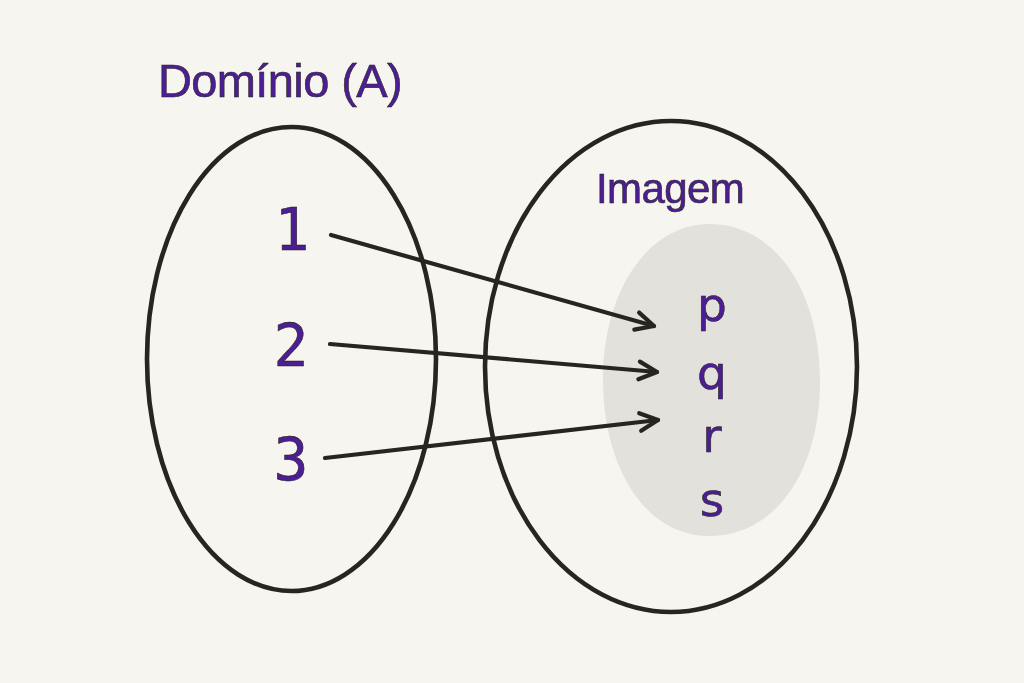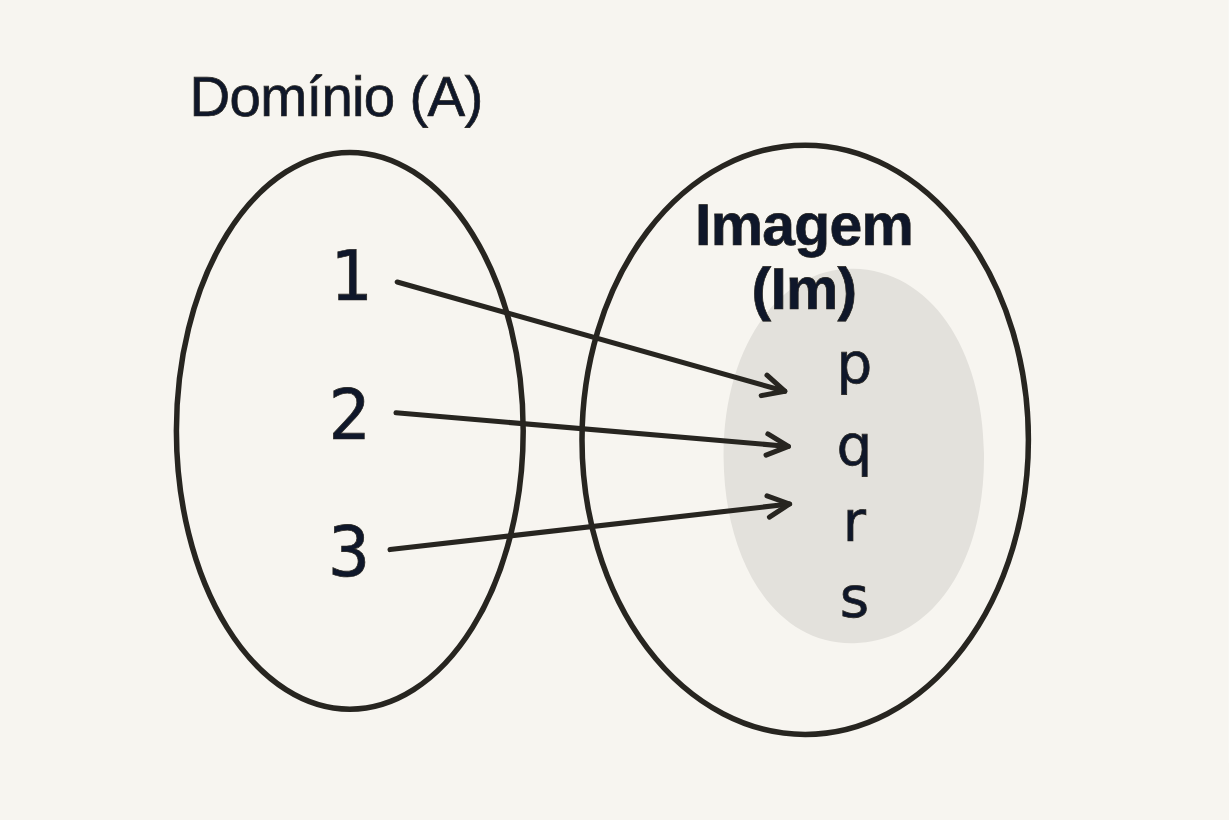--- a/index.html
+++ b/index.html
@@ -11,32 +11,32 @@
     overflow: hidden;
     font-family: "Liberation Sans", sans-serif;
     color: #272520;
   }
   #shapes { position: absolute; left: 0; top: 0; width: 1024px; height: 683px; }
   .label {
     position: absolute;
     transform: translate(-50%, -50%);
     white-space: nowrap;
     line-height: 1;
-    color: #0f172a;
+    color: #4c1d95;
     -webkit-text-stroke: 0.6px #272520;
   }
   .set-title {
     font-size: 47px;
     letter-spacing: -0.6px;
     font-weight: 500;
   }
   .image-title {
-    font-size: 49px;
+    font-size: 42px;
     letter-spacing: -0.6px;
-    font-weight: 700;
+    font-weight: 400;
     text-align: left;
   }
   .domain-el {
     font-family: "DejaVu Sans Mono", monospace;
     font-size: 58px;
     font-weight: 500;
   }
   .codomain-el {
     font-family: "DejaVu Sans", sans-serif;
     font-size: 47px;
@@ -74,21 +74,20 @@
           <polyline points="641.2011884917312,430.8535677042001 658,420 639.1878253320006,413.21014843603473" fill="none" stroke="#272520" stroke-width="4.2" stroke-linecap="round" stroke-linejoin="round"></polyline>
         </g>
     </g>
   </svg>
 
   <div class="label set-title" style="left:280px; top:80px;">Domínio (A)</div>
 
 
   <div class="label image-title" style="left:670px; top:189px;">Imagem</div>
 
-  <div class="label image-title" style="left:670px; top:242px;">(Im)</div>
 
   <div class="label domain-el" style="left:292px; top:230px;">1</div>
   <div class="label domain-el" style="left:291px; top:346px;">2</div>
   <div class="label domain-el" style="left:291px; top:460px;">3</div>
 
   <div class="label codomain-el" style="left:712px; top:304px;">p</div>
   <div class="label codomain-el" style="left:712px; top:372px;">q</div>
   <div class="label codomain-el" style="left:712px; top:435px;">r</div>
   <div class="label codomain-el" style="left:712px; top:499px;">s</div>
 

